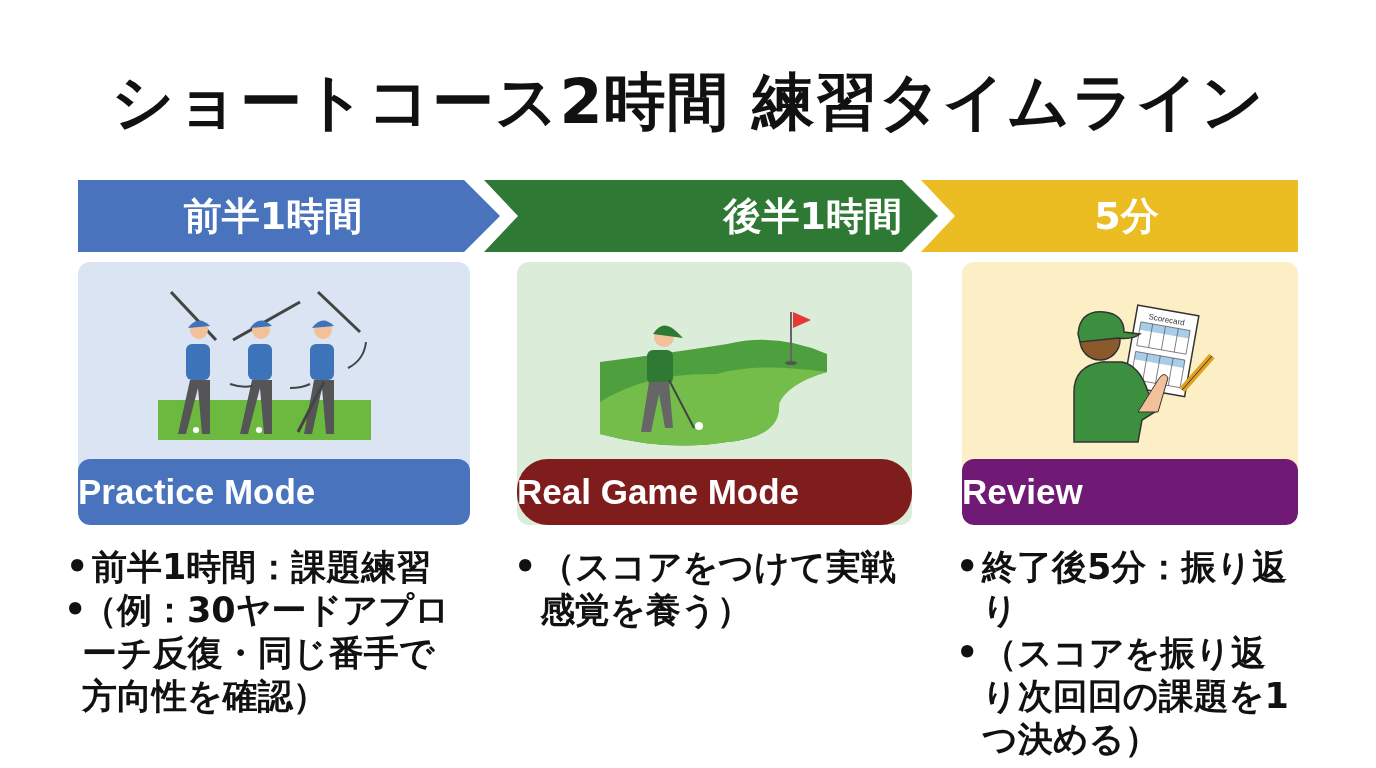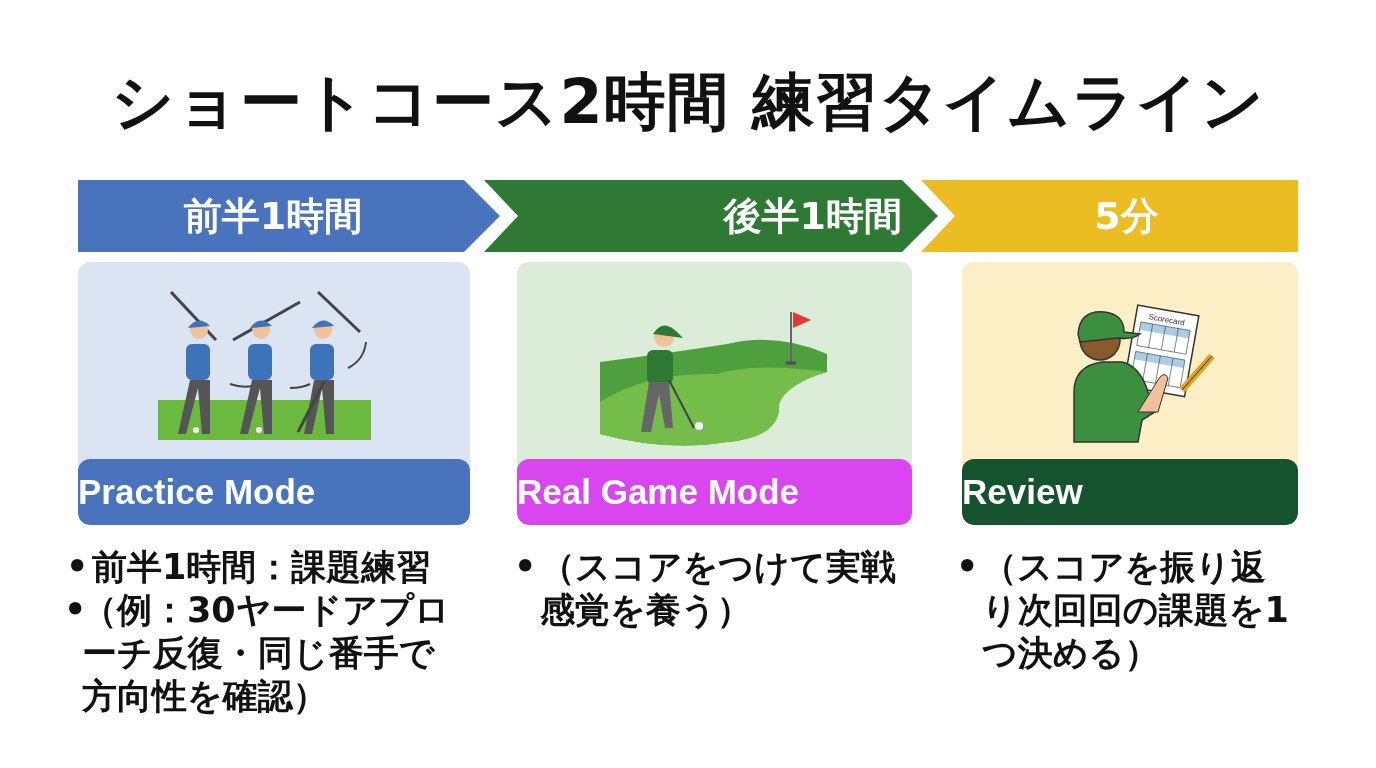--- a/index.html
+++ b/index.html
@@ -86,21 +86,21 @@
     <line x1="274" y1="50" x2="274" y2="100" stroke="#666" stroke-width="2"></line>
     <polygon points="276,50 294,58 276,66" fill="#e53935"></polygon>
     <ellipse cx="274" cy="101" rx="6" ry="2" fill="#555"></ellipse>
     <circle cx="147" cy="75" r="10" fill="#f2c199"></circle>
     <path d="M136 72 q10 -16 24 -2 l6 6 z" fill="#2e7a35"></path>
     <rect x="130" y="88" width="26" height="34" rx="6" fill="#2e7a35"></rect>
     <path d="M132 120 L124 170 L134 170 L142 132 L148 166 L156 166 L152 120 Z" fill="#666"></path>
     <line x1="152" y1="118" x2="177" y2="166" stroke="#444" stroke-width="2"></line>
     <circle cx="182" cy="164" r="4" fill="#fff"></circle>
   </svg>
-  <div class="mode" style="background:#d946ef;">Real Game Mode</div>
+  <div class="mode" style="background:#7f1d1d;border-radius:31px;">Real Game Mode</div>
 </div>
 
 <div class="card" style="left:962px;width:336px;background:#fcefc6;">
   <svg class="illus" viewBox="0 0 336 196">
     <g transform="rotate(10 200 90)">
       <rect x="168" y="48" width="62" height="82" fill="#fff" stroke="#333" stroke-width="1.5"></rect>
       <text x="199" y="60" font-size="8" text-anchor="middle" fill="#333" font-family="Liberation Sans, sans-serif">Scorecard</text>
       <rect x="174" y="64" width="50" height="8" fill="#a9cde6"></rect>
       <rect x="174" y="94" width="50" height="8" fill="#a9cde6"></rect>
       <g stroke="#555" stroke-width="0.7" fill="none">
@@ -114,27 +114,28 @@
           <line x1="212" y1="94" x2="212" y2="122"></line>
       </g>
     </g>
     <line x1="220" y1="128" x2="250" y2="94" stroke="#e0a020" stroke-width="7"></line>
     <line x1="220" y1="128" x2="250" y2="94" stroke="#333" stroke-width="1"></line>
     <path d="M112 180 L112 130 Q112 104 140 100 L160 100 Q178 104 186 130 L196 148 L180 158 L176 180 Z" fill="#3b8f3f" stroke="#333" stroke-width="1.5"></path>
     <path d="M176 150 L196 118 Q202 108 206 116 L196 150 Z" fill="#f2c199" stroke="#333" stroke-width="1"></path>
     <circle cx="138" cy="78" r="20" fill="#8b5a2b" stroke="#333" stroke-width="1.5"></circle>
     <path d="M116 72 Q118 48 142 50 Q162 52 162 70 L178 72 Q170 78 156 76 L118 80 Z" fill="#3b8f3f" stroke="#333" stroke-width="1.5"></path>
   </svg>
-  <div class="mode" style="background:#14532d;">Review</div>
+  <div class="mode" style="background:#701a75;">Review</div>
 </div>
 
 <ul class="bullets" style="left:60px;width:400px;">
   <li style="padding-left:32px;">前半1時間：課題練習</li>
   <li style="padding-left:24px;margin-left:-2px;">（例：30ヤードアプローチ反復・同じ番手で方向性を確認）</li>
 </ul>
 
 <ul class="bullets" style="left:508px;width:410px;">
   <li>（スコアをつけて実戦感覚を養う）</li>
 </ul>
 
 <ul class="bullets" style="left:950px;width:345px;">
+  <li>終了後5分：振り返り</li>
   <li>（スコアを振り返り次回回の課題を1つ決める）</li>
 </ul>
 
 </body></html>

